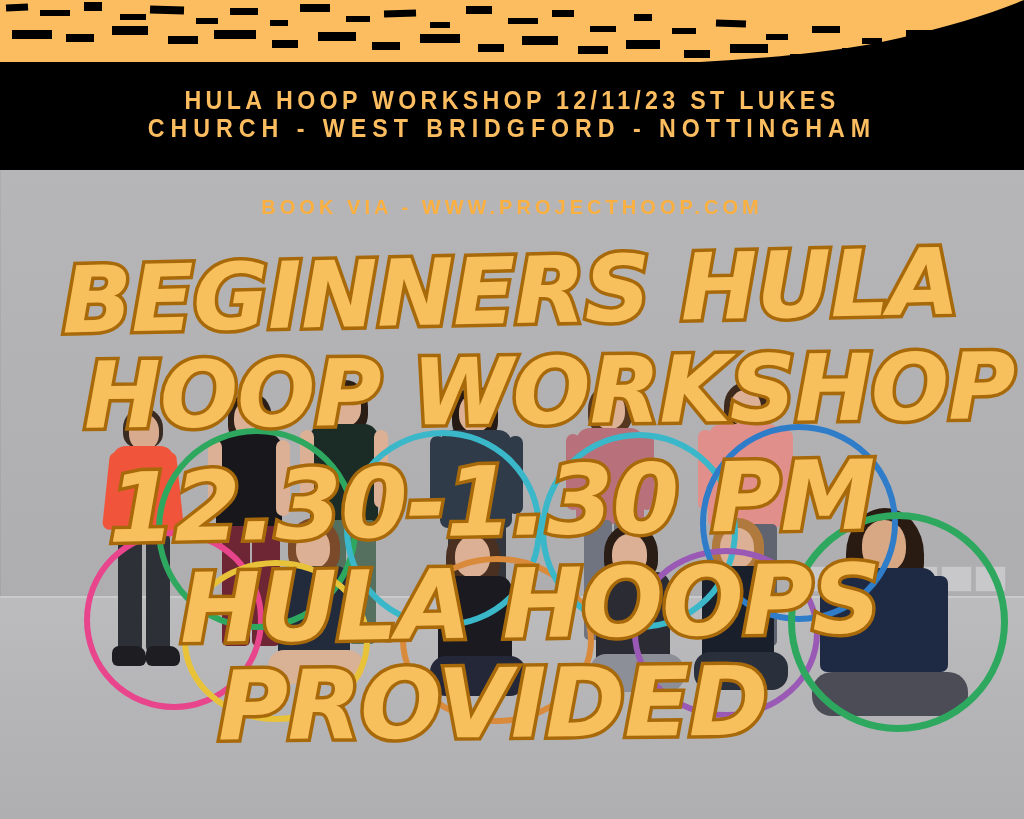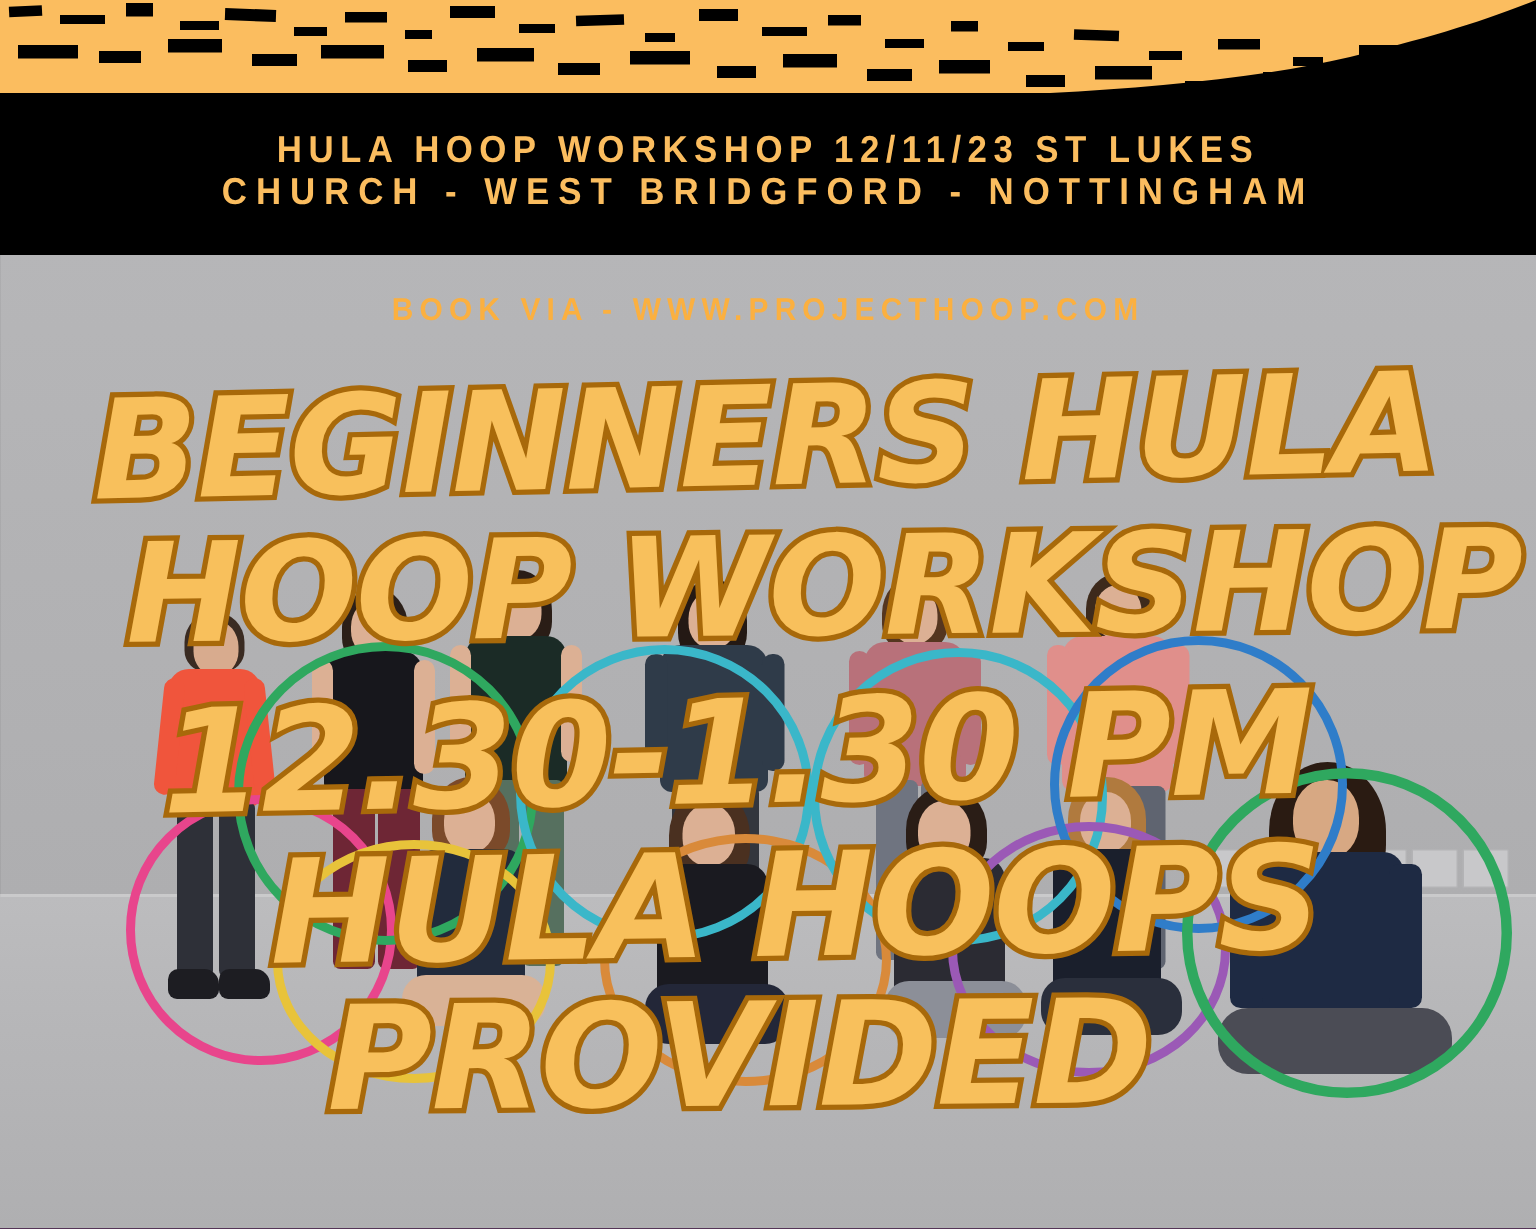--- a/index.html
+++ b/index.html
@@ -1,18 +1,18 @@
 <!DOCTYPE html>
 <html><head>
 <meta charset="utf-8">
 <style>
   html,body{margin:0;padding:0;background:#2b2b2b;}
   #poster{
     position:relative;width:1024px;height:819px;overflow:hidden;
-    font-family:"Liberation Sans",sans-serif;background:#701a75;
+    font-family:"Liberation Sans",sans-serif;background:#7f1d1d;
   }
 
   
   .photo{position:absolute;inset:0;overflow:hidden;}
   .wall{
     position:absolute;left:0;top:0;width:1024px;height:600px;
     background:
       linear-gradient(90deg,rgba(0,0,0,.05) 0 1px,rgba(0,0,0,0) 1px 160px),
       linear-gradient(180deg,#b9b9bb 0%,#b3b3b5 55%,#aeaeb0 100%);
   }

